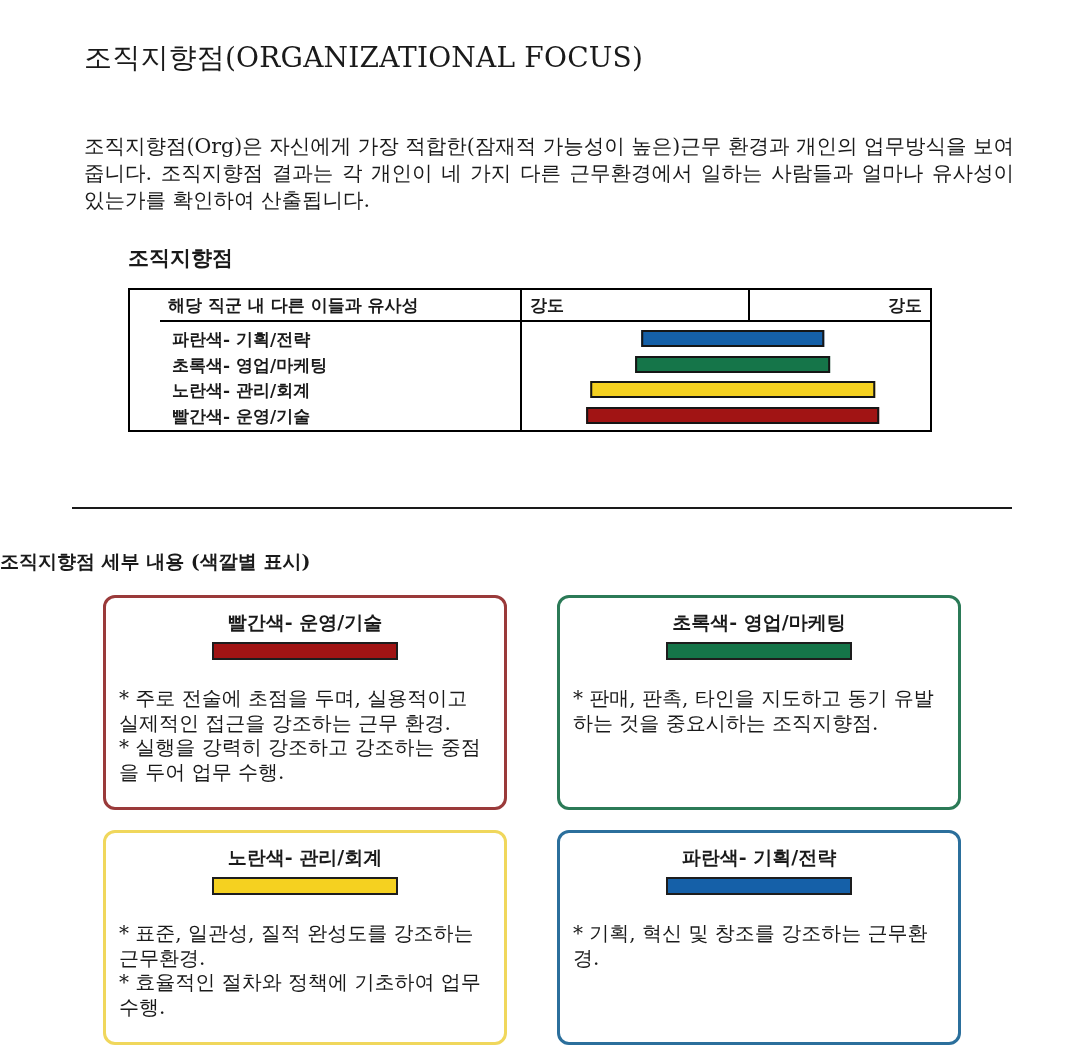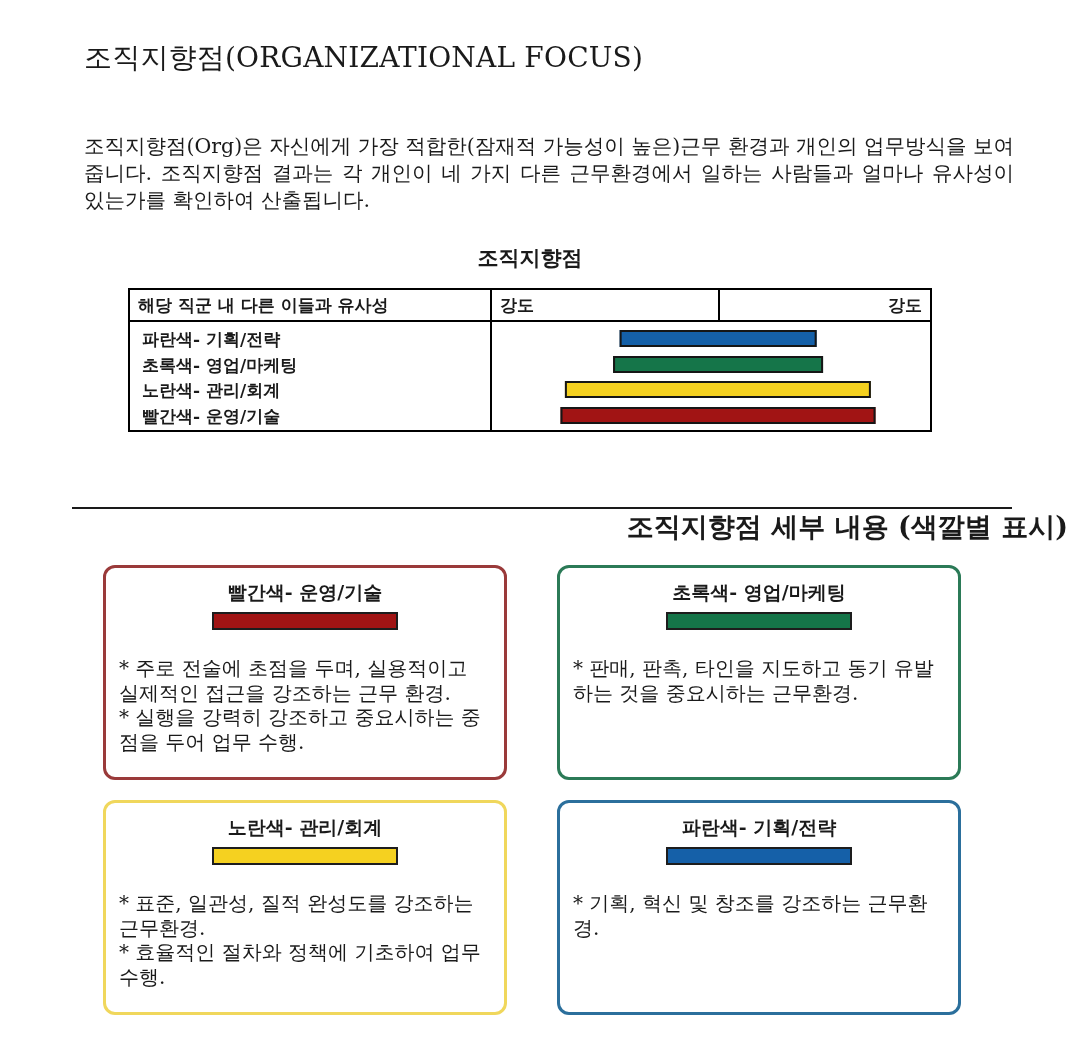--- a/index.html
+++ b/index.html
@@ -2,35 +2,35 @@
 <html><head>
 <meta charset="utf-8">
 <style>
   html,body{margin:0;padding:0;}
   body{
     width:1068px;height:1058px;background:#ffffff;overflow:hidden;
     font-family:"DejaVu Serif","Liberation Serif",serif;color:#1a1a1a;
   }
   .page-title{margin:39px 0 0 84px;font-size:28px;font-weight:400;letter-spacing:0.2px;}
   .intro{margin:56px 56px 16px 84px;width:930px;font-size:20.5px;line-height:27px;text-align:justify;}
-  .chart-title{width:804px;margin:30px 0 0 128px;text-align:center;font-weight:bold;font-size:21px;}
-  .orgtable{margin:16px 0 0 128px;width:804px;border:2px solid #000;box-sizing:border-box;}
+  .chart-title{width:804px;margin:30px 0 0 128px;text-align:left;font-weight:bold;font-size:21px;}
+  .orgtable{margin:16px 0 0 128px;width:804px;border:2px solid #000;box-sizing:border-box;padding-left:30px;}
   .orgtable-header{display:flex;font-weight:bold;font-size:17px;border-bottom:2px solid #000;}
   .hcell{box-sizing:border-box;padding:4px 8px 3px 8px;}
   .hcell.sim{width:362px;border-right:2px solid #000;}
   .hcell.s-left{width:228px;border-right:2px solid #000;}
   .hcell.s-right{flex:1;text-align:right;}
   .orgtable-body{display:flex;height:108px;}
   .label-col{width:362px;box-sizing:border-box;border-right:2px solid #000;padding:5px 0 0 12px;font-weight:bold;font-size:17px;}
   .label-row{height:25.5px;line-height:25.5px;}
   .bar-col{flex:1;padding-top:5px;}
   .bar-row{position:relative;height:25.5px;}
   .bar{position:absolute;top:3px;left:51.6%;transform:translateX(-50%);height:13px;border:2px solid #161616;}
   .divider{border:none;border-top:2px solid #1a1a1a;margin:75px 0 0 72px;width:940px;}
-  .details-title{text-align:right;font-weight:bold;font-size:27px;}
+  .details-title{margin-top:40px;text-align:left;font-weight:bold;font-size:19px;}
   .cards{margin:20px 0 0 103px;display:grid;grid-template-columns:404px 404px;column-gap:50px;row-gap:20px;}
   .card{height:215px;box-sizing:border-box;border:3px solid #888;border-radius:12px;padding:10px 13px 0 13px;background:#fff;}
   .card-title{text-align:center;font-weight:bold;font-size:19px;margin-top:2px;}
   .swatch{width:182px;height:14px;border:2px solid #1d1d1d;margin:6px auto 0 auto;}
   .card-body{margin-top:26px;font-size:20px;line-height:24.5px;}
   .card-body p{margin:0;}
 </style>
 </head>
 <body>
 
@@ -74,29 +74,29 @@
 
 <div class="details-title">조직지향점 세부 내용 (색깔별 표시)</div>
 
 <div class="cards">
 
   <div class="card" style="border-color: rgb(154, 58, 58);">
     <div class="card-title">빨간색- 운영/기술</div>
     <div class="swatch" style="background: rgb(161, 20, 20);"></div>
     <div class="card-body">
       <p>* 주로 전술에 초점을 두며, 실용적이고 실제적인 접근을 강조하는 근무 환경.</p>
-      <p>* 실행을 강력히 강조하고 중요시하는 중점을 두어 업무 수행.</p>
+      <p>* 실행을 강력히 강조하고 강조하는 중점을 두어 업무 수행.</p>
     </div>
   </div>
 
   <div class="card" style="border-color: rgb(43, 122, 87);">
     <div class="card-title">초록색- 영업/마케팅</div>
     <div class="swatch" style="background: rgb(21, 117, 73);"></div>
     <div class="card-body">
-      <p>* 판매, 판촉, 타인을 지도하고 동기 유발하는 것을 중요시하는 근무환경.</p>
+      <p>* 판매, 판촉, 타인을 지도하고 동기 유발하는 것을 중요시하는 조직지향점.</p>
     </div>
   </div>
 
   <div class="card" style="border-color: rgb(240, 215, 92);">
     <div class="card-title">노란색- 관리/회계</div>
     <div class="swatch" style="background: rgb(245, 209, 32);"></div>
     <div class="card-body">
       <p>* 표준, 일관성, 질적 완성도를 강조하는 근무환경.</p>
       <p>* 효율적인 절차와 정책에 기초하여 업무 수행.</p>
     </div>

